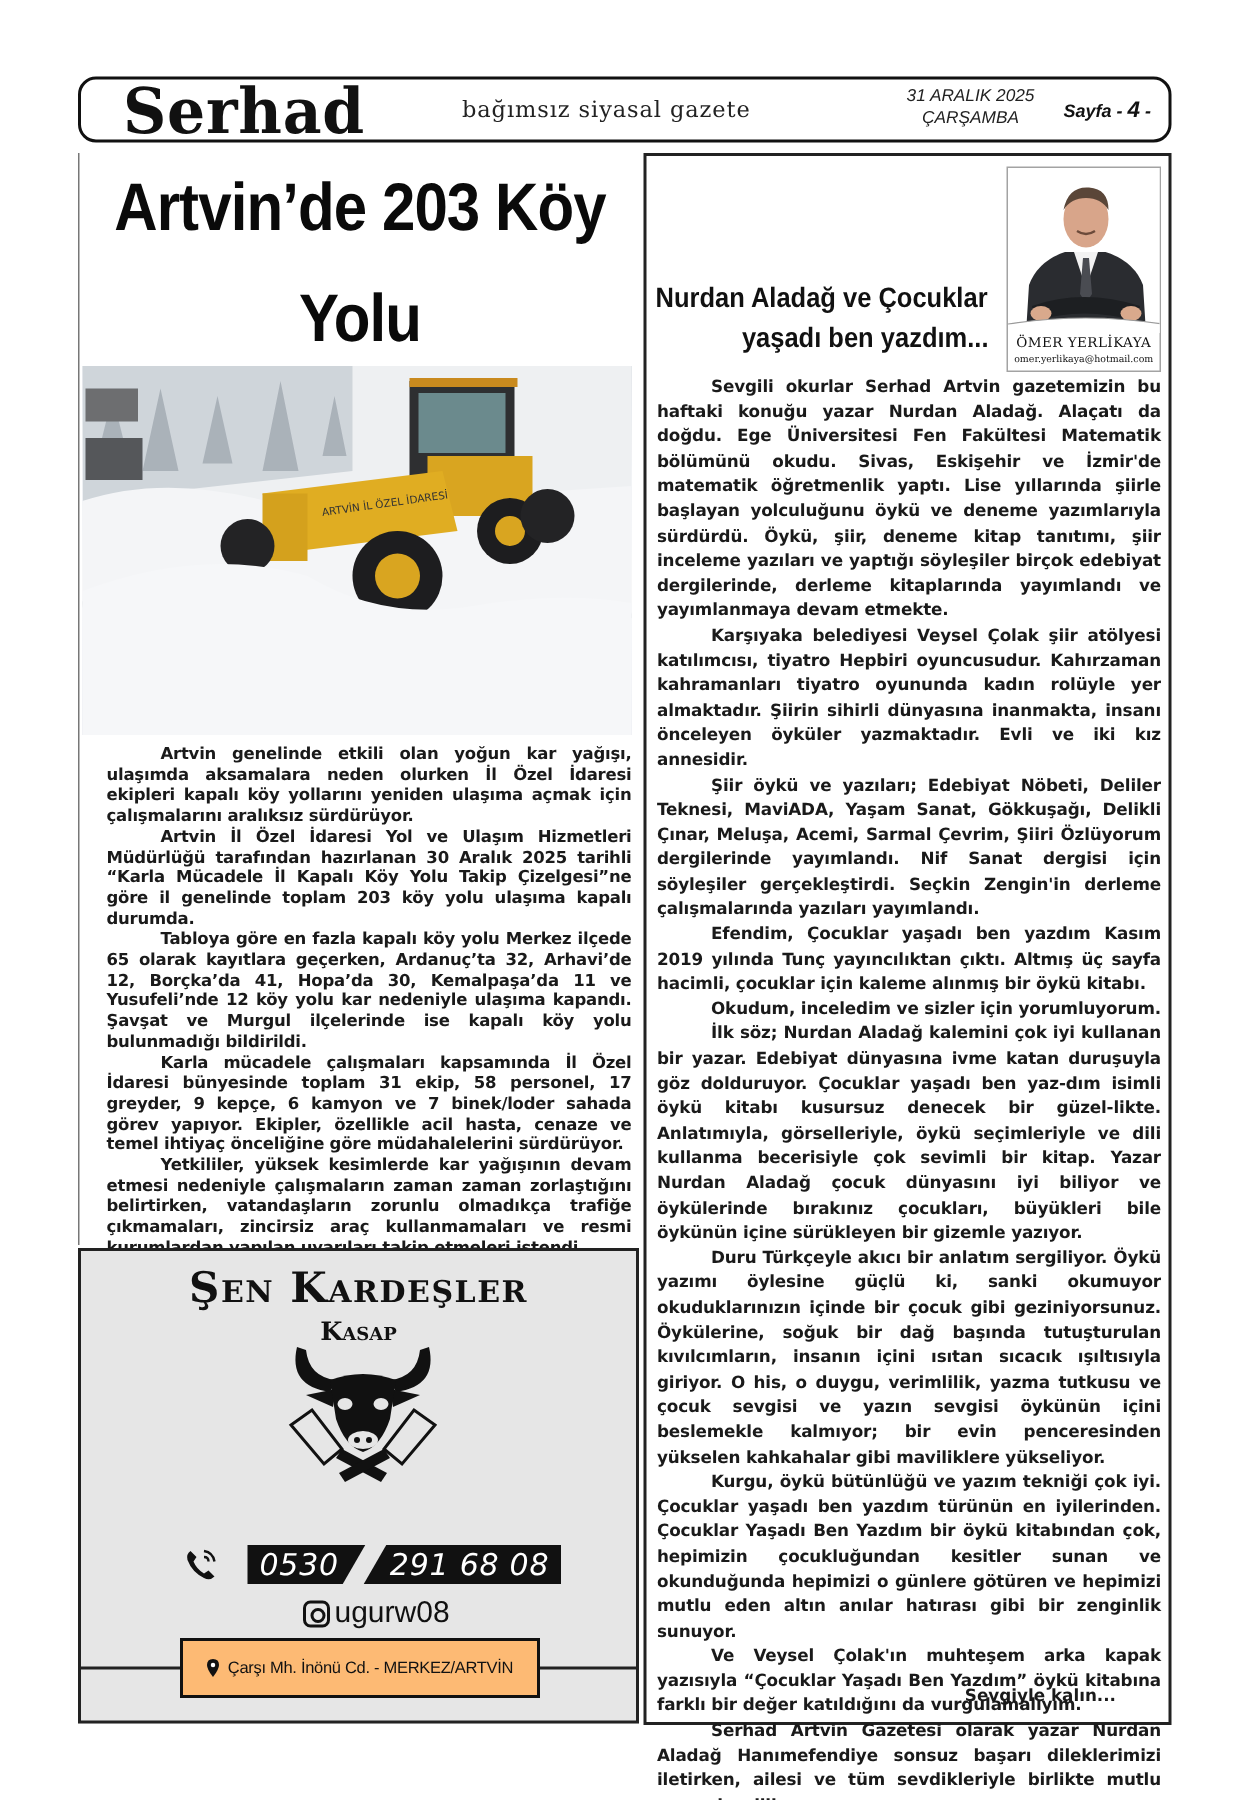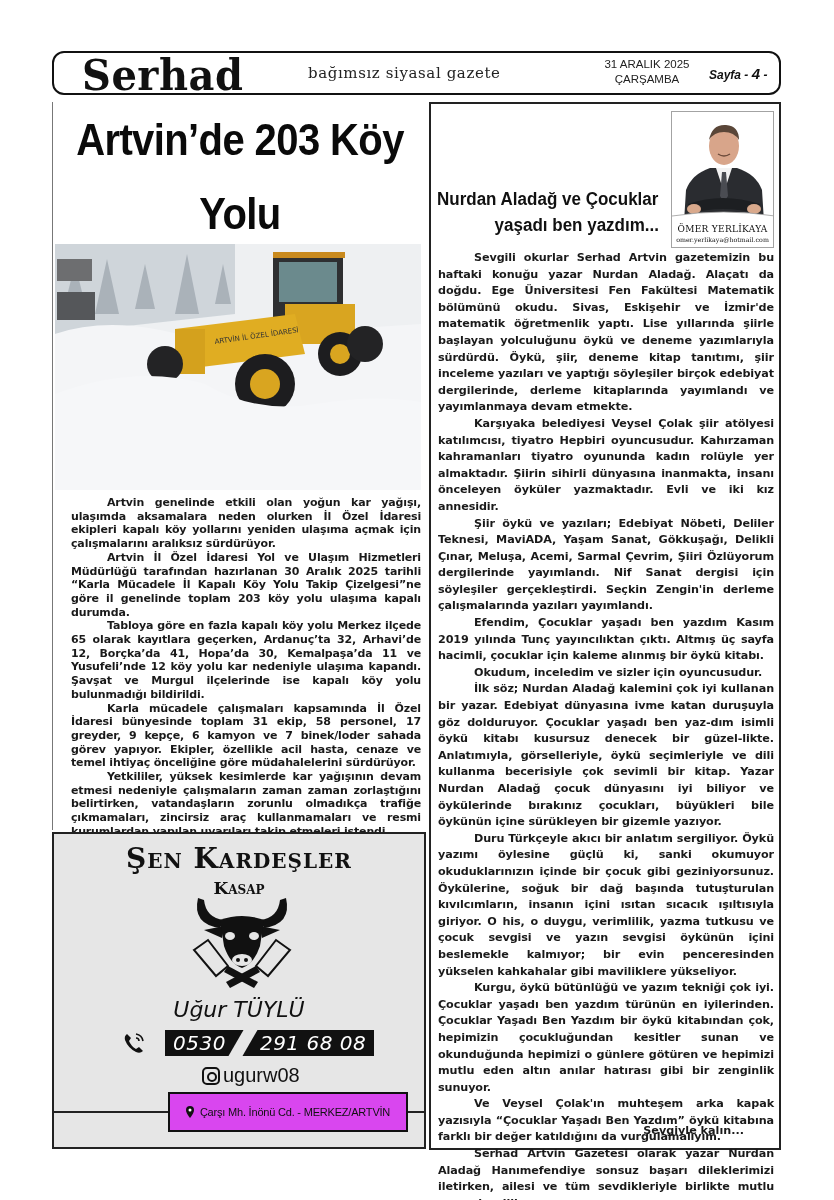--- a/index.html
+++ b/index.html
@@ -15,21 +15,21 @@
       position: absolute; left: 28px; top: -2px;
       font-family: "DejaVu Serif", serif; font-weight: bold; font-size: 40px;
       letter-spacing: 0.5px; color: #111; transform: scaleY(1.05);
     }
     .mast-tagline {
       position: absolute; left: 254px; top: 11px;
       font-family: "DejaVu Serif", serif; font-size: 15px; letter-spacing: 0.6px; color: #222;
     }
     .mast-date {
       position: absolute; left: 548px; top: 4px; width: 90px; text-align: center;
-      font-family: "Liberation Sans", sans-serif; font-size: 11.5px; line-height: 15px; color: #222;
+      font-family: "Liberation Sans", sans-serif; font-size: 11.5px; line-height: 15px; color: #222; font-style: italic;
     }
     .mast-page {
       position: absolute; left: 655px; top: 12px;
       font-family: "Liberation Sans", sans-serif; font-size: 12px; font-style: italic; font-weight: bold;
     }
     .mast-page .num { font-size: 15px; }
 
     
     .left-col {
       position: absolute; left: 52px; top: 102px; width: 374px; height: 728px;
@@ -80,21 +80,21 @@
       font-family: "DejaVu Sans", sans-serif; font-style: italic; font-size: 20px; letter-spacing: 0.5px;
     }
     .ad-phone .slash { display: inline-block; width: 14px; height: 30px; margin: 0 10px; background: #e6e6e6; transform: skewX(-30deg); }
     .ad-insta-row { position: absolute; left: 148px; top: 230px; display: flex; align-items: center; }
     .ad-insta-icon { width: 18px; height: 18px; border: 2px solid #111; border-radius: 5px; position: relative; margin-right: 3px; }
     .ad-insta-icon::after { content: ""; position: absolute; left: 3px; top: 3px; width: 6px; height: 6px; border: 2px solid #111; border-radius: 50%; }
     .ad-insta { font-family: "Liberation Sans", sans-serif; font-size: 20px; color: #111; }
     .ad-line { position: absolute; left: 0; top: 277px; width: 100%; height: 2px; background: #222; }
     .ad-address-box {
       position: absolute; left: 66px; top: 258px; width: 240px; height: 40px;
-      background: #d946ef; border: 2px solid #111; display: flex; align-items: center; justify-content: center; margin-left: 48px;
+      background: #fdba74; border: 2px solid #111; display: flex; align-items: center; justify-content: center;
     }
     .ad-pin { width: 8px; height: 12px; margin-right: 6px; }
     .ad-address { font-family: "Liberation Sans", sans-serif; font-size: 11px; color: #111; letter-spacing: -0.2px; }
 
     
     .right-col {
       position: absolute; left: 429px; top: 102px; width: 352px; height: 1048px;
       border: 2px solid #222; background: #fff;
     }
     .col-title {
@@ -215,21 +215,20 @@
     <ellipse cx="58" cy="76" rx="10" ry="6" fill="#e6e6e6"></ellipse>
     <circle cx="54" cy="76" r="2" fill="#111"></circle>
       <circle cx="62" cy="76" r="2" fill="#111"></circle>
 
     <path d="M10 66 L24 56 L44 82 L32 92 Z" fill="#e6e6e6" stroke="#111" stroke-width="2"></path>
     <path d="M106 66 L92 56 L72 82 L84 92 Z" fill="#e6e6e6" stroke="#111" stroke-width="2"></path>
     <path d="M40 88 L70 104 L74 98 L44 82 Z" fill="#111"></path>
     <path d="M76 88 L46 104 L42 98 L72 82 Z" fill="#111"></path>
   </svg>
 
-  <div class="ad-owner">Uğur TÜYLÜ</div>
 
   <div class="ad-phone-row">
     <svg class="ad-phone-icon" viewBox="0 0 26 26">
       <path d="M5 4 Q2 6 3 10 Q6 18 14 22 Q18 24 21 21 L17 17 L14 19 Q9 16 7 11 L9 8 Z" fill="#111"></path>
       <path d="M14 4 Q20 5 21 11" stroke="#111" stroke-width="1.6" fill="none"></path>
       <path d="M14 8 Q17 8 17 11" stroke="#111" stroke-width="1.6" fill="none"></path>
     </svg>
     <div class="ad-phone">
       <span>0530</span>
       <span class="slash"></span>
@@ -279,21 +278,21 @@
     </svg>
     <div class="author-name">ÖMER YERLİKAYA</div>
     <div class="author-email">omer.yerlikaya@hotmail.com</div>
   </div>
 
   <div class="col-body">
     <p>Sevgili okurlar Serhad Artvin gazetemizin bu haftaki konuğu yazar Nurdan Aladağ. Alaçatı da doğdu. Ege Üniversitesi Fen Fakültesi Matematik bölümünü okudu. Sivas, Eskişehir ve İzmir'de matematik öğretmenlik yaptı. Lise yıllarında şiirle başlayan yolculuğunu öykü ve deneme yazımlarıyla sürdürdü. Öykü, şiir, deneme kitap tanıtımı, şiir inceleme yazıları ve yaptığı söyleşiler birçok edebiyat dergilerinde, derleme kitaplarında yayımlandı ve yayımlanmaya devam etmekte.</p>
     <p>Karşıyaka belediyesi Veysel Çolak şiir atölyesi katılımcısı, tiyatro Hepbiri oyuncusudur. Kahırzaman kahramanları tiyatro oyununda kadın rolüyle yer almaktadır. Şiirin sihirli dünyasına inanmakta, insanı önceleyen öyküler yazmaktadır. Evli ve iki kız annesidir.</p>
     <p>Şiir öykü ve yazıları; Edebiyat Nöbeti, Deliler Teknesi, MaviADA, Yaşam Sanat, Gökkuşağı, Delikli Çınar, Meluşa, Acemi, Sarmal Çevrim, Şiiri Özlüyorum dergilerinde yayımlandı. Nif Sanat dergisi için söyleşiler gerçekleştirdi. Seçkin Zengin'in derleme çalışmalarında yazıları yayımlandı.</p>
     <p>Efendim, Çocuklar yaşadı ben yazdım Kasım 2019 yılında Tunç yayıncılıktan çıktı. Altmış üç sayfa hacimli, çocuklar için kaleme alınmış bir öykü kitabı.</p>
-    <p>Okudum, inceledim ve sizler için oyuncusudur.</p>
+    <p>Okudum, inceledim ve sizler için yorumluyorum.</p>
     <p>İlk söz; Nurdan Aladağ kalemini çok iyi kullanan bir yazar. Edebiyat dünyasına ivme katan duruşuyla göz dolduruyor. Çocuklar yaşadı ben yaz-dım isimli öykü kitabı kusursuz denecek bir güzel-likte. Anlatımıyla, görselleriyle, öykü seçimleriyle ve dili kullanma becerisiyle çok sevimli bir kitap. Yazar Nurdan Aladağ çocuk dünyasını iyi biliyor ve öykülerinde bırakınız çocukları, büyükleri bile öykünün içine sürükleyen bir gizemle yazıyor.</p>
     <p>Duru Türkçeyle akıcı bir anlatım sergiliyor. Öykü yazımı öylesine güçlü ki, sanki okumuyor okuduklarınızın içinde bir çocuk gibi geziniyorsunuz. Öykülerine, soğuk bir dağ başında tutuşturulan kıvılcımların, insanın içini ısıtan sıcacık ışıltısıyla giriyor. O his, o duygu, verimlilik, yazma tutkusu ve çocuk sevgisi ve yazın sevgisi öykünün içini beslemekle kalmıyor; bir evin penceresinden yükselen kahkahalar gibi maviliklere yükseliyor.</p>
     <p>Kurgu, öykü bütünlüğü ve yazım tekniği çok iyi. Çocuklar yaşadı ben yazdım türünün en iyilerinden. Çocuklar Yaşadı Ben Yazdım bir öykü kitabından çok, hepimizin çocukluğundan kesitler sunan ve okunduğunda hepimizi o günlere götüren ve hepimizi mutlu eden altın anılar hatırası gibi bir zenginlik sunuyor.</p>
     <p>Ve Veysel Çolak'ın muhteşem arka kapak yazısıyla “Çocuklar Yaşadı Ben Yazdım” öykü kitabına farklı bir değer katıldığını da vurgulamalıyım.</p>
     <p>Serhad Artvin Gazetesi olarak yazar Nurdan Aladağ Hanımefendiye sonsuz başarı dileklerimizi iletirken, ailesi ve tüm sevdikleriyle birlikte mutlu yaşamlar diliyoruz.</p>
   </div>
   <div class="col-sign">Sevgiyle kalın...</div>
 </section>
 
 </body></html>

